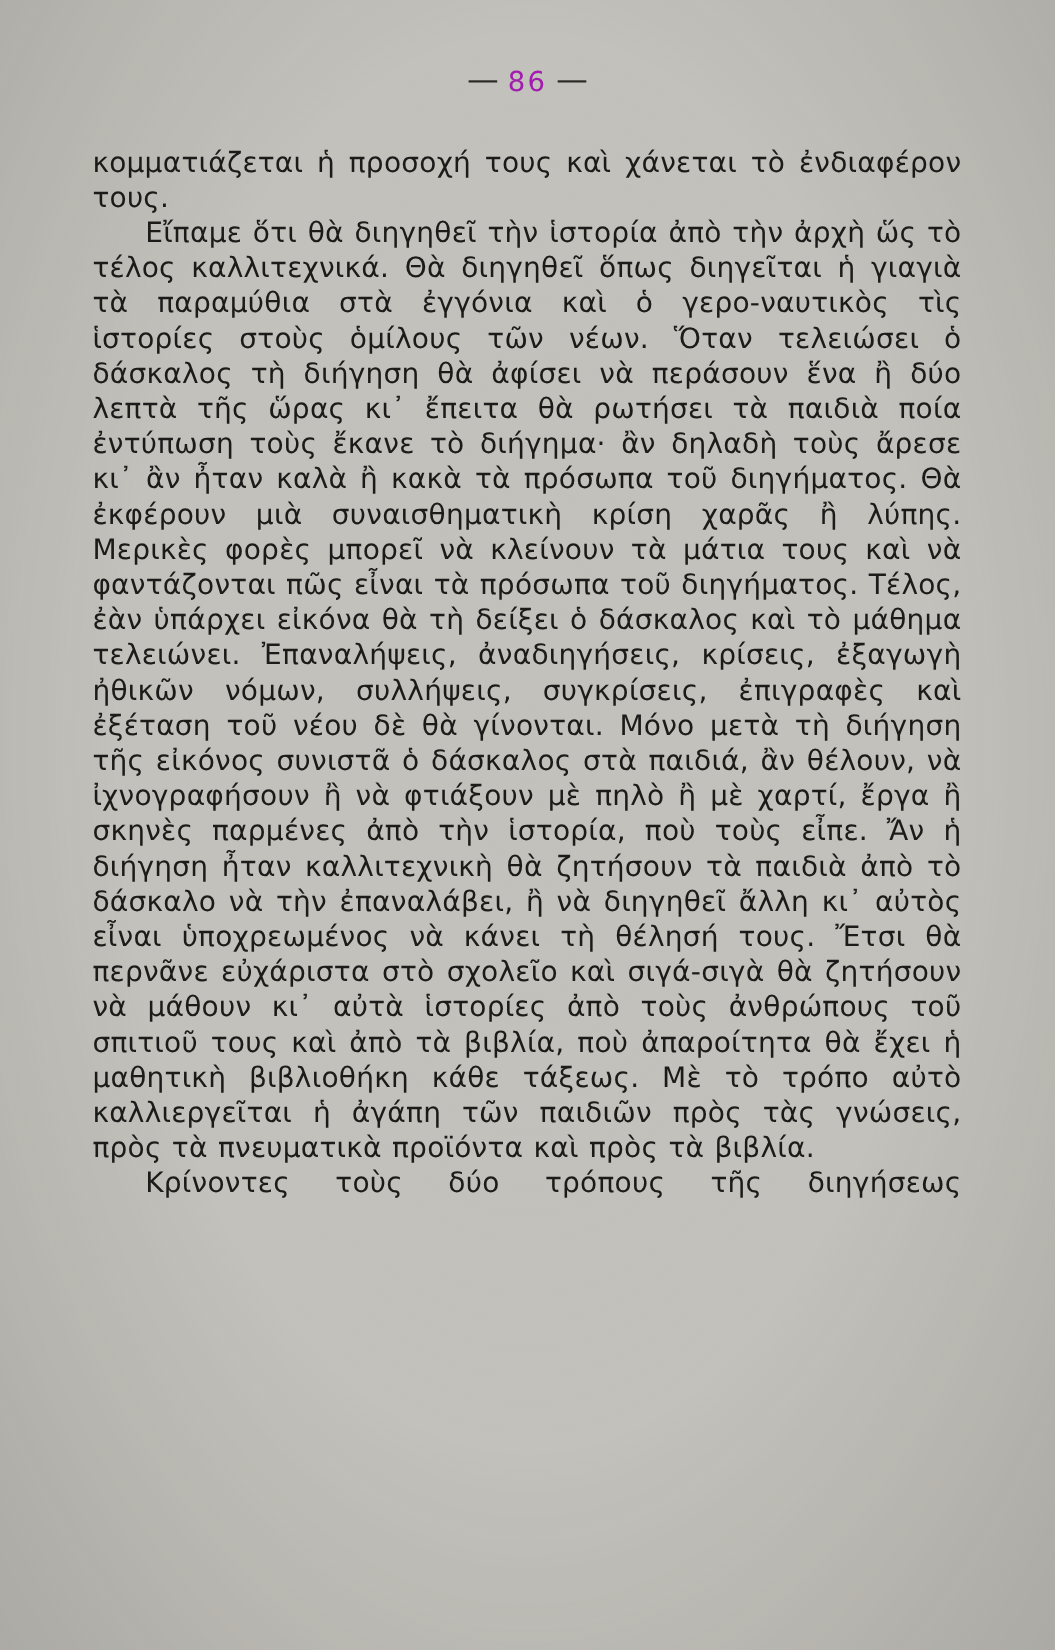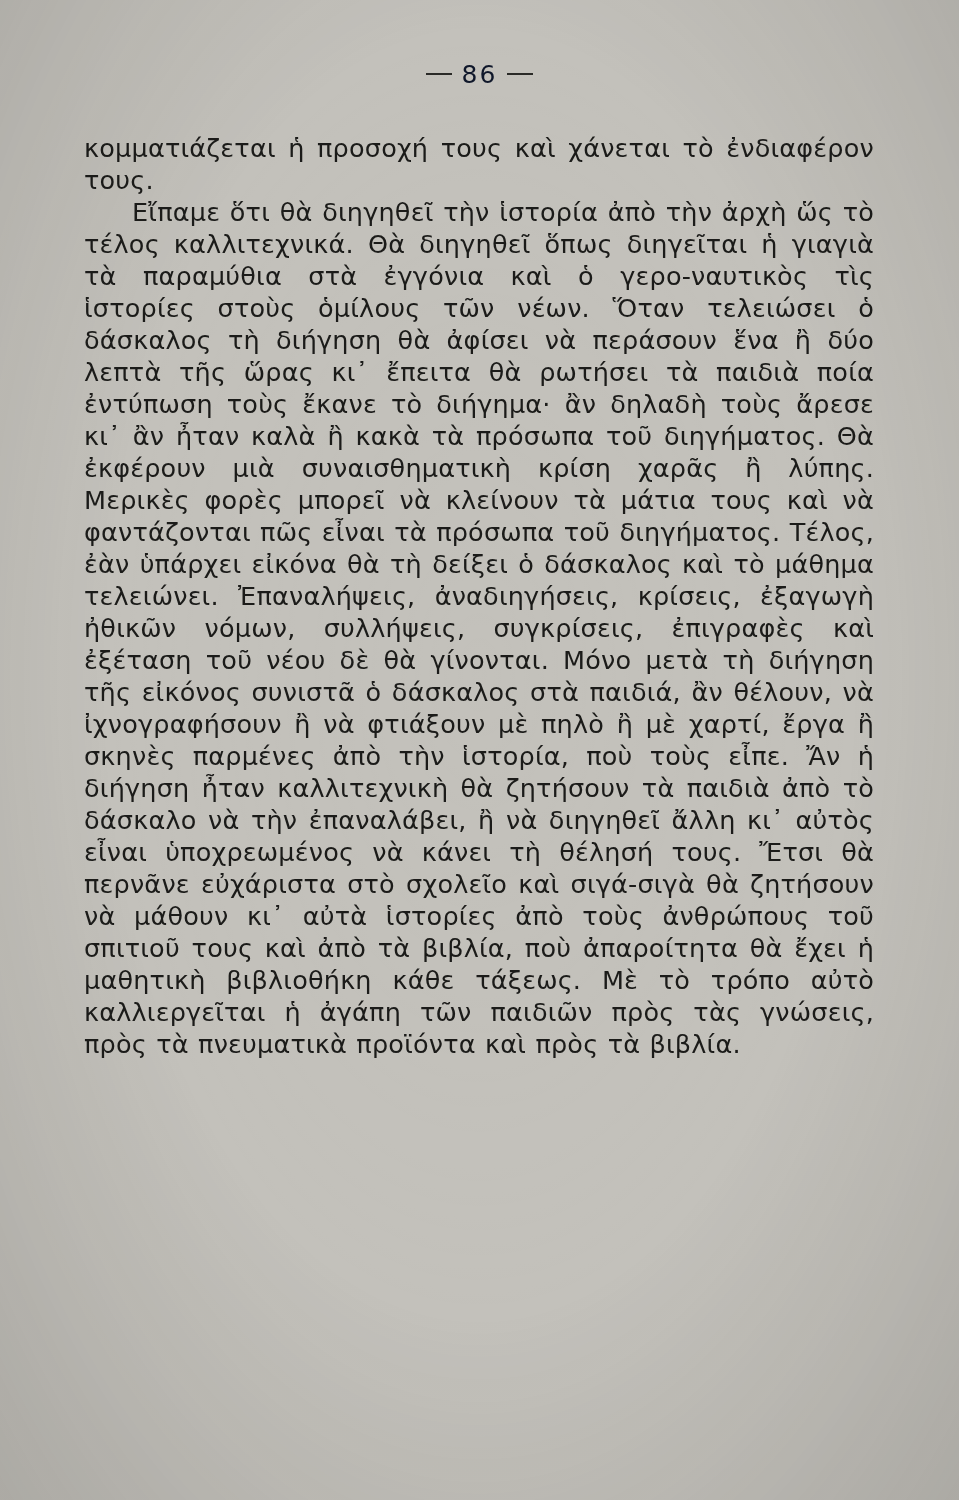--- a/index.html
+++ b/index.html
@@ -28,21 +28,21 @@
     opacity: .85;
   }
   .page-header {
     position: absolute;
     top: 58px;
     left: 0;
     width: 100%;
     text-align: center;
     font-size: 25px;
     letter-spacing: 2px;
-    color: #0f172a;
+    color: #a21caf;
   }
   .page-header .rule {
     display: inline-block;
     width: 26px;
     height: 2px;
     background: #2a2a27;
     vertical-align: middle;
     margin: 0 10px;
   }
   .page-number {
@@ -84,15 +84,16 @@
 
 <div class="page">
 
   <div class="page-header">
     <span class="rule"></span><span class="page-number">86</span><span class="rule"></span>
   </div>
 
   <div class="body-text">
     <p>κομματιάζεται ἡ προσοχή τους καὶ χάνεται τὸ ἐνδιαφέρον τους.</p>
     <p class="indent">Εἴπαμε ὅτι θὰ διηγηθεῖ τὴν ἱστορία ἀπὸ τὴν ἀρχὴ ὥς τὸ τέλος καλλιτεχνικά. Θὰ διηγηθεῖ ὅπως διηγεῖται ἡ γιαγιὰ τὰ παραμύθια στὰ ἐγγόνια καὶ ὁ γερο-ναυτικὸς τὶς ἱστορίες στοὺς ὁμίλους τῶν νέων. Ὅταν τελειώσει ὁ δάσκαλος τὴ διήγηση θὰ ἀφίσει νὰ περάσουν ἕνα ἢ δύο λεπτὰ τῆς ὥρας κι᾽ ἔπειτα θὰ ρωτήσει τὰ παιδιὰ ποία ἐντύπωση τοὺς ἔκανε τὸ διήγημα· ἂν δηλαδὴ τοὺς ἄρεσε κι᾽ ἂν ἦταν καλὰ ἢ κακὰ τὰ πρόσωπα τοῦ διηγήματος. Θὰ ἐκφέρουν μιὰ συναισθηματικὴ κρίση χαρᾶς ἢ λύπης. Μερικὲς φορὲς μπορεῖ νὰ κλείνουν τὰ μάτια τους καὶ νὰ φαντάζονται πῶς εἶναι τὰ πρόσωπα τοῦ διηγήματος. Τέλος, ἐὰν ὑπάρχει εἰκόνα θὰ τὴ δείξει ὁ δάσκαλος καὶ τὸ μάθημα τελειώνει. Ἐπαναλήψεις, ἀναδιηγήσεις, κρίσεις, ἐξαγωγὴ ἠθικῶν νόμων, συλλήψεις, συγκρίσεις, ἐπιγραφὲς καὶ ἐξέταση τοῦ νέου δὲ θὰ γίνονται. Μόνο μετὰ τὴ διήγηση τῆς εἰκόνος συνιστᾶ ὁ δάσκαλος στὰ παιδιά, ἂν θέλουν, νὰ ἰχνογραφήσουν ἢ νὰ φτιάξουν μὲ πηλὸ ἢ μὲ χαρτί, ἔργα ἢ σκηνὲς παρμένες ἀπὸ τὴν ἱστορία, ποὺ τοὺς εἶπε. Ἄν ἡ διήγηση ἦταν καλλιτεχνικὴ θὰ ζητήσουν τὰ παιδιὰ ἀπὸ τὸ δάσκαλο νὰ τὴν ἐπαναλάβει, ἢ νὰ διηγηθεῖ ἄλλη κι᾽ αὐτὸς εἶναι ὑποχρεωμένος νὰ κάνει τὴ θέλησή τους. Ἔτσι θὰ περνᾶνε εὐχάριστα στὸ σχολεῖο καὶ σιγά-σιγὰ θὰ ζητήσουν νὰ μάθουν κι᾽ αὐτὰ ἱστορίες ἀπὸ τοὺς ἀνθρώπους τοῦ σπιτιοῦ τους καὶ ἀπὸ τὰ βιβλία, ποὺ ἀπαροίτητα θὰ ἔχει ἡ μαθητικὴ βιβλιοθήκη κάθε τάξεως. Μὲ τὸ τρόπο αὐτὸ καλλιεργεῖται ἡ ἀγάπη τῶν παιδιῶν πρὸς τὰς γνώσεις, πρὸς τὰ πνευματικὰ προϊόντα καὶ πρὸς τὰ βιβλία.</p>
+    <p class="indent last-line">Κρίνοντες τοὺς δύο τρόπους τῆς διηγήσεως</p>
   </div>
 
 </div>
 
 </body></html>

